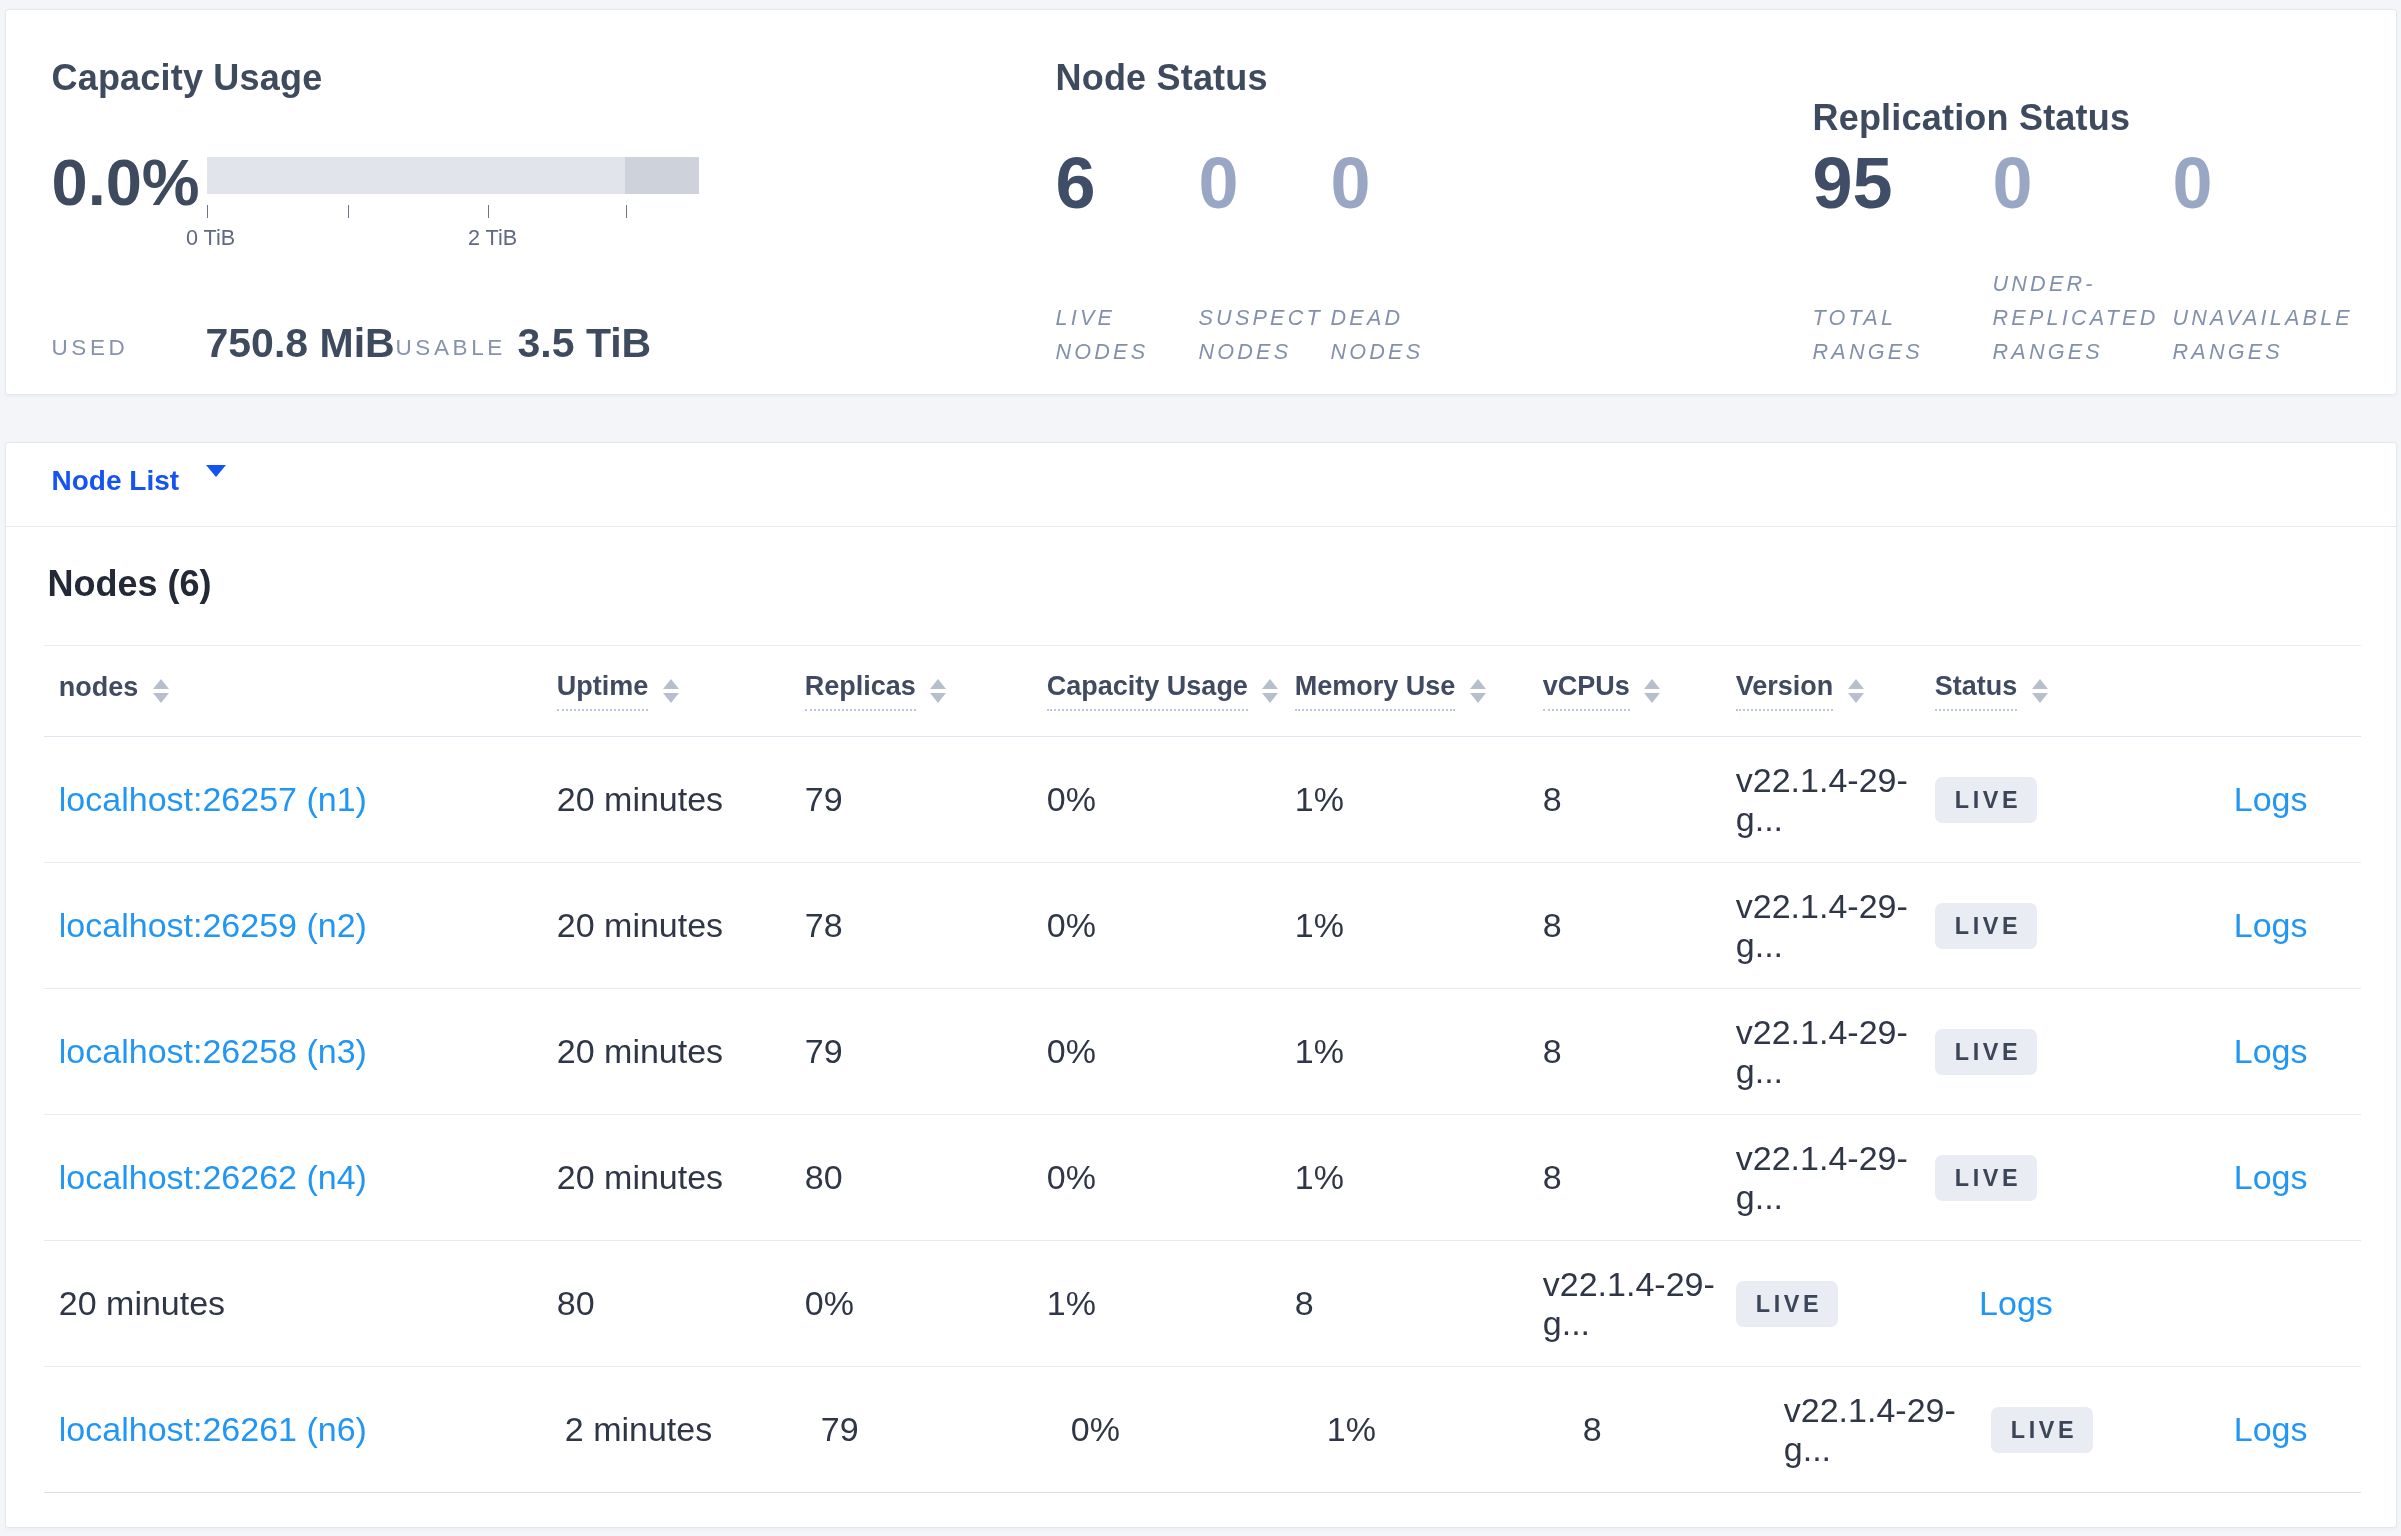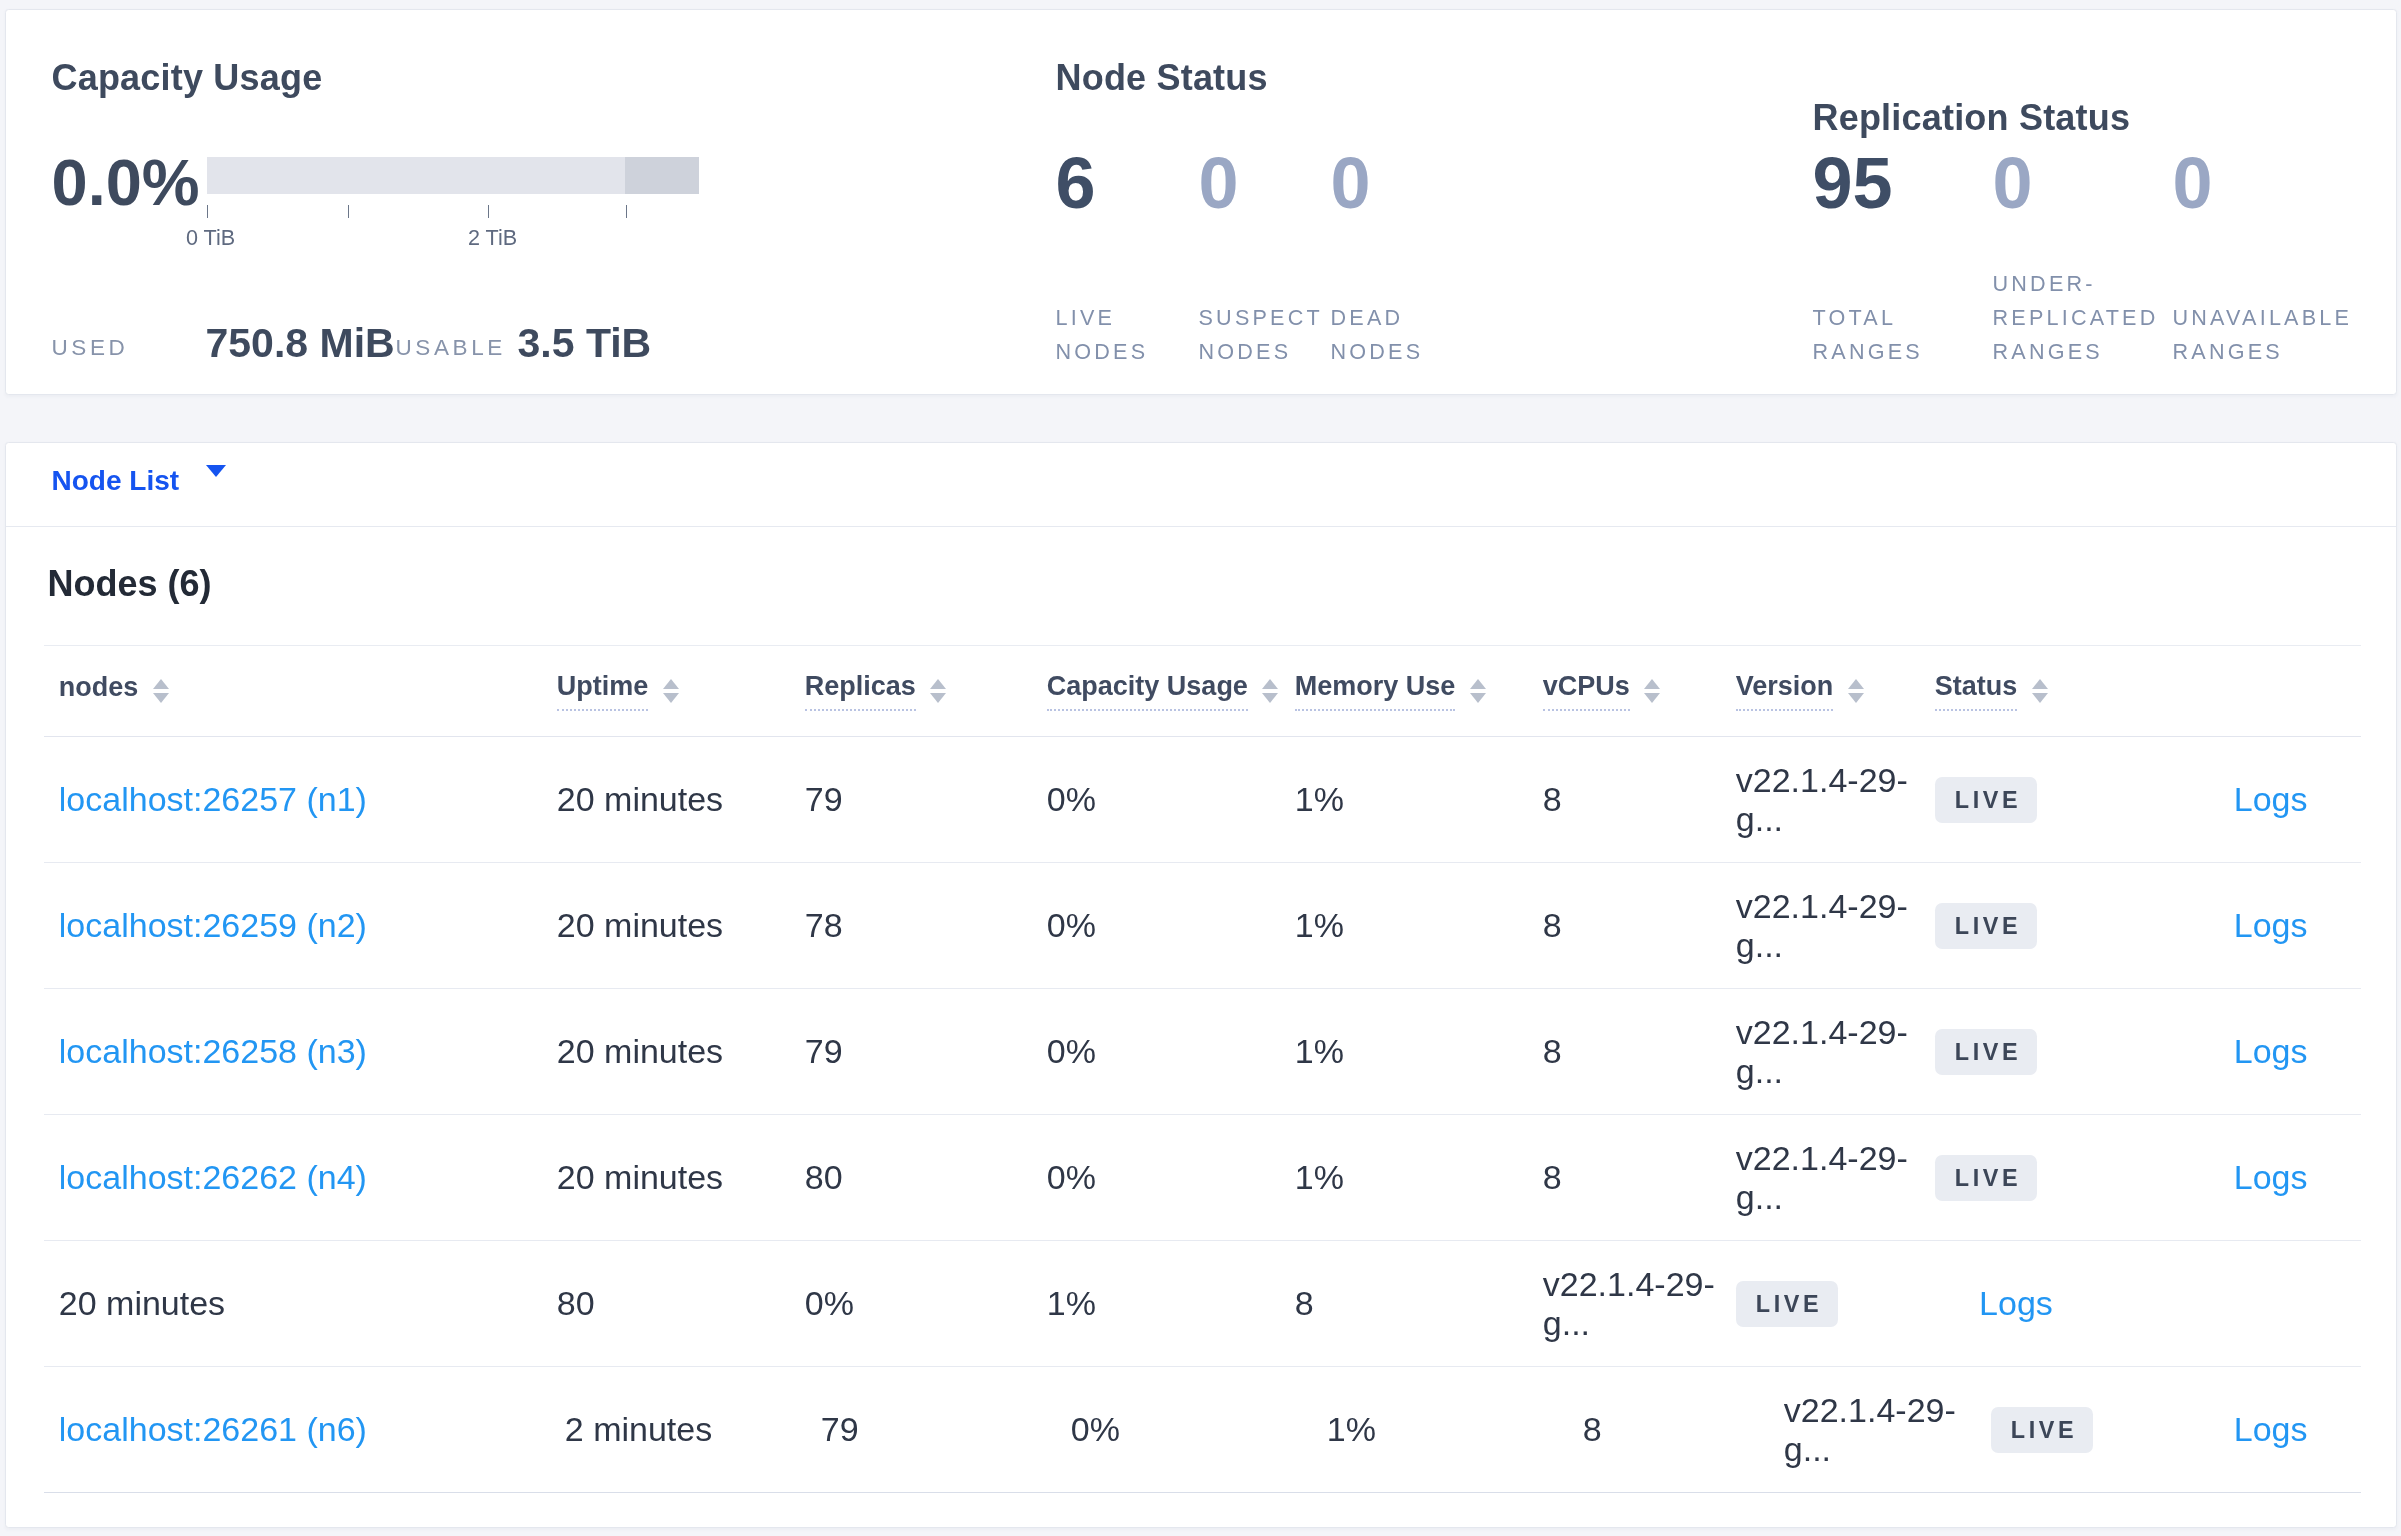--- a/index.html
+++ b/index.html
@@ -74,21 +74,21 @@
   .stat-group-nodes { left:1050px; }
   .stat-group-repl  { left:1807px; }
   .stat-col {
     display:flex; flex-direction:column; justify-content:space-between;
   }
   .stat-value {
     font-size:72px; line-height:76px; font-weight:700; color:#3f4e66;
   }
   .stat-value.muted { color:#9aa7c4; font-weight:600; }
   .stat-label {
-    font-size:21.6px; line-height:34px; letter-spacing:3.2px; color:#8290ab;
+    font-size:21.6px; line-height:34px; letter-spacing:3.2px; color:#8290ab;font-style:italic;
   }
 
   
   .nodelist-bar {
     position:absolute; top:0; left:0; right:0; height:84px;
     border-bottom:0.9px solid #e6e9f0;
   }
   .nodelist-toggle {
     position:absolute; left:46px; top:21.6px;
     display:flex; align-items:flex-start; cursor:pointer;

